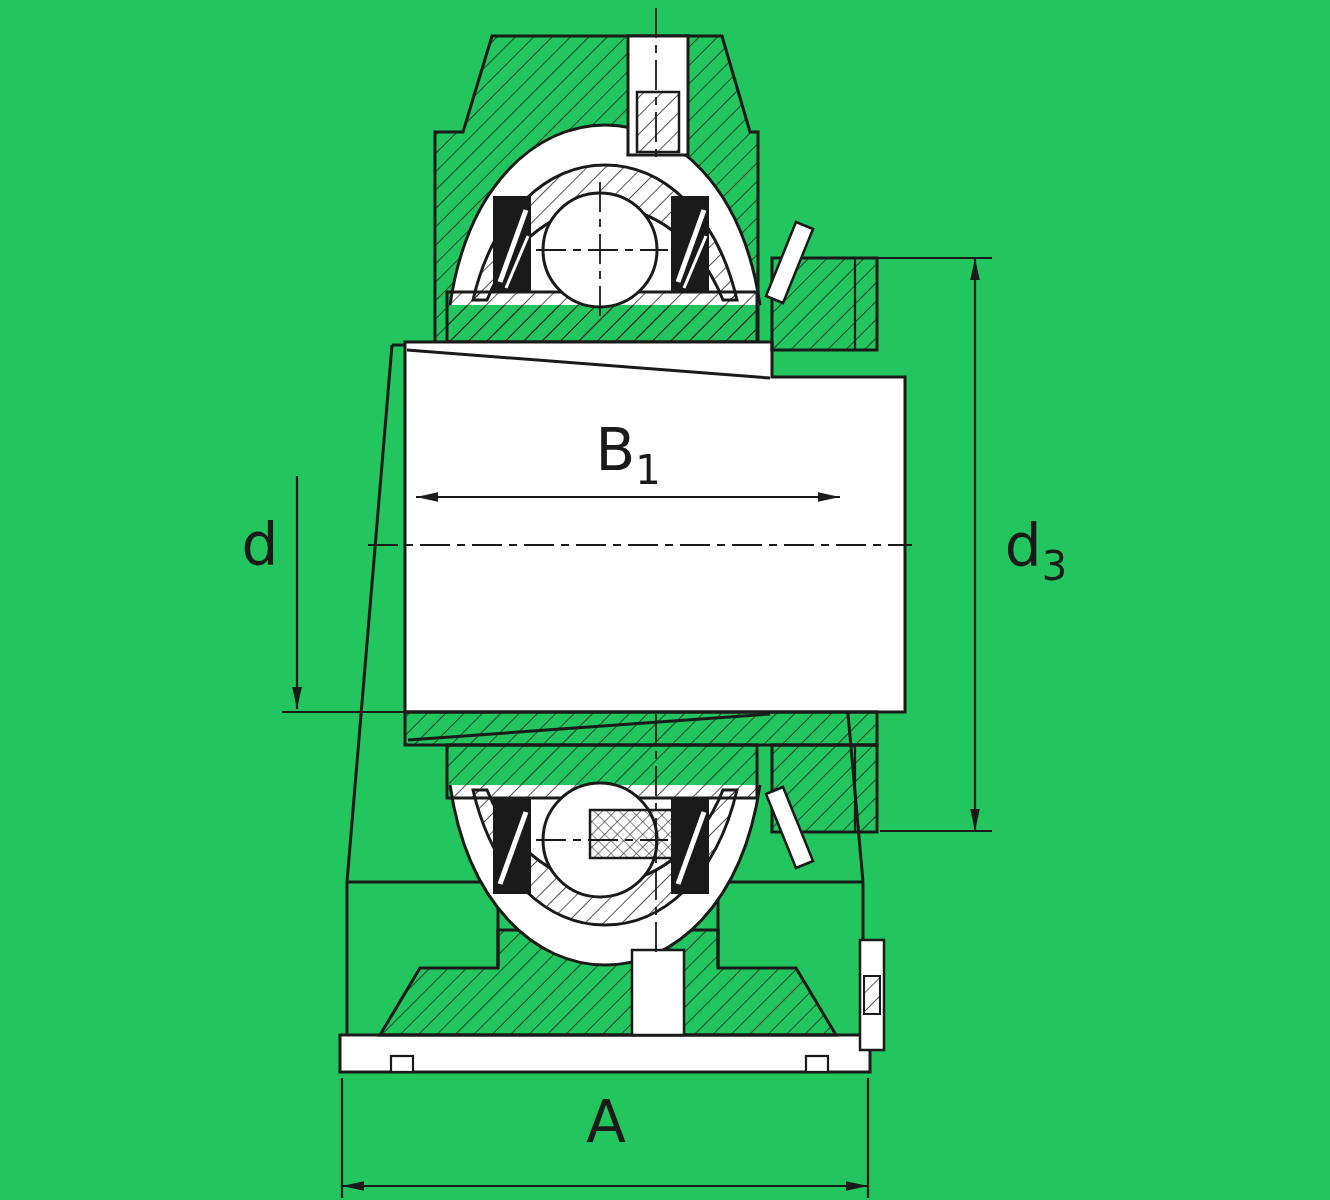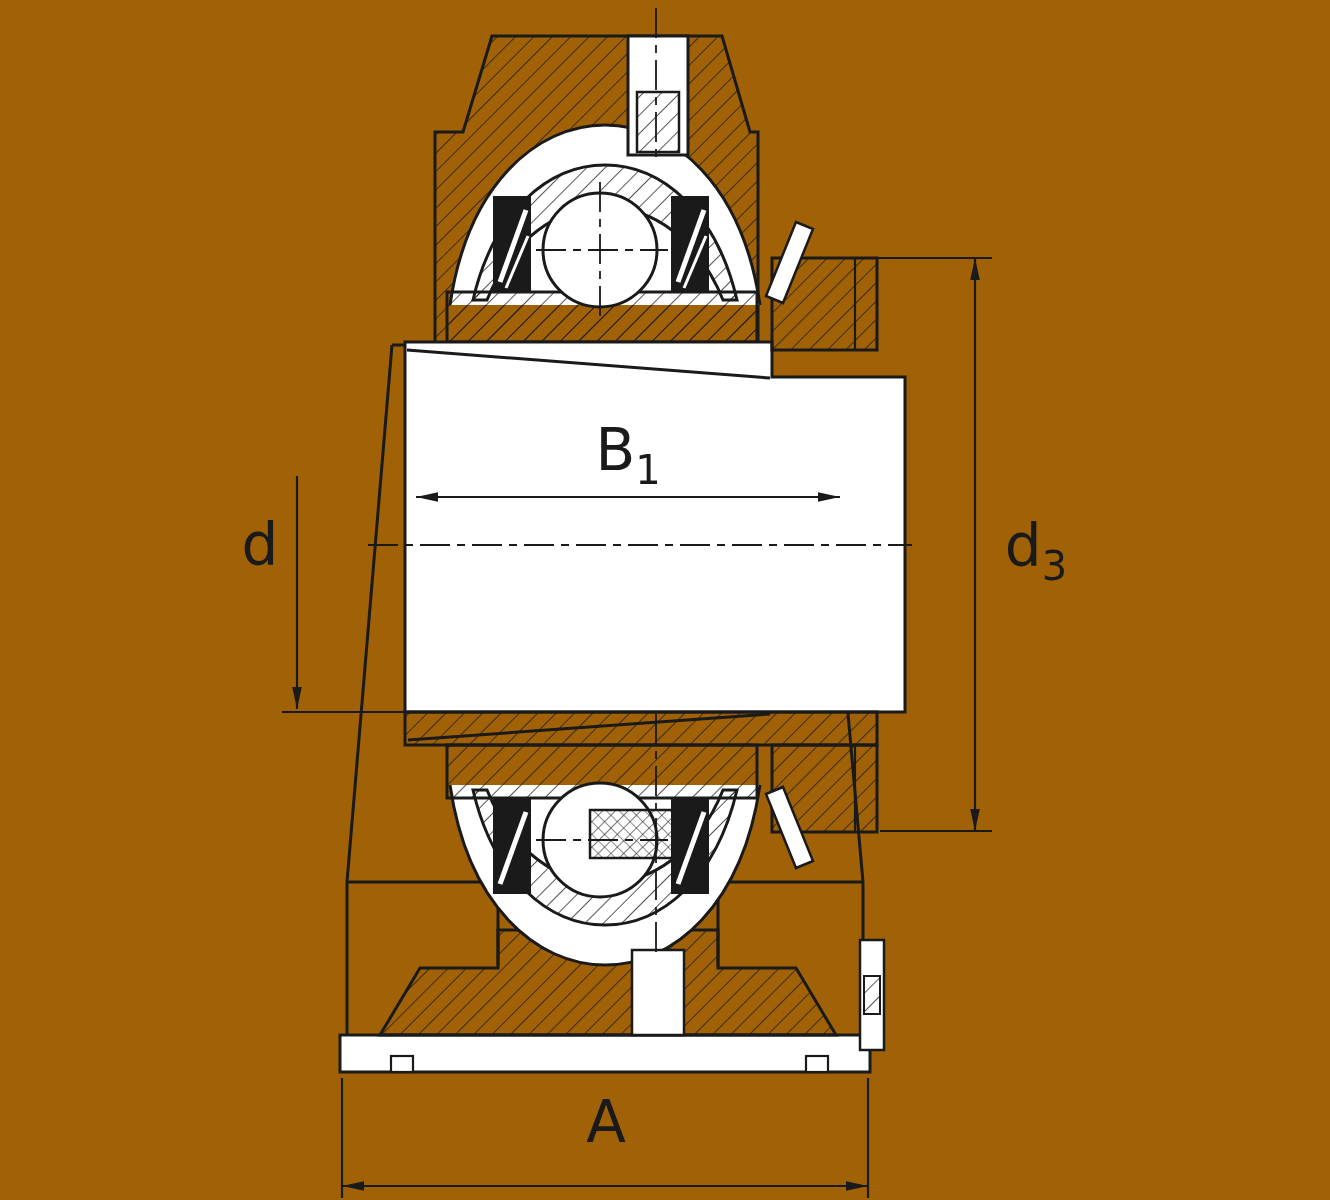--- a/index.html
+++ b/index.html
@@ -1,16 +1,16 @@
 <!DOCTYPE html>
 <html><head>
 <meta charset="utf-8">
 <style>
   html,body{margin:0;padding:0;background:#ffffff;}
-  .stage{width:1330px;height:1200px;background:#a16207;position:relative;overflow:hidden;}
+  .stage{width:1330px;height:1200px;background:#22c55e;position:relative;overflow:hidden;}
   svg{display:block;}
   svg text{font-family:"DejaVu Sans","Liberation Sans",sans-serif;fill:#1a1a1a;}
   .dim-label{font-size:58px;}
   .dim-label .sub{font-size:40px;}
   .cl{fill:none;stroke:#1a1a1a;stroke-width:1.8;stroke-dasharray:30 7 8 7;}
   .ol{fill:none;stroke:#1a1a1a;stroke-width:3;}
   .ol2{fill:none;stroke:#1a1a1a;stroke-width:2.2;}
   .dim{fill:none;stroke:#1a1a1a;stroke-width:2.2;}
 </style>
 </head>

